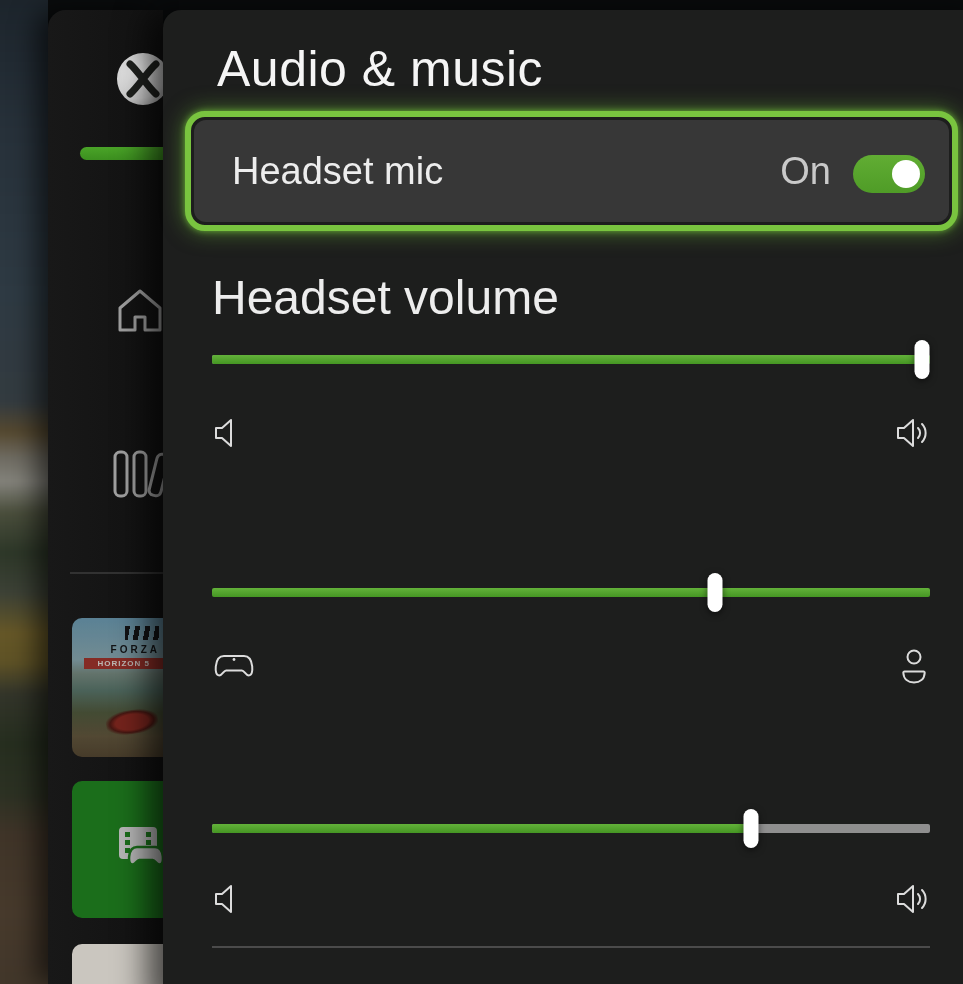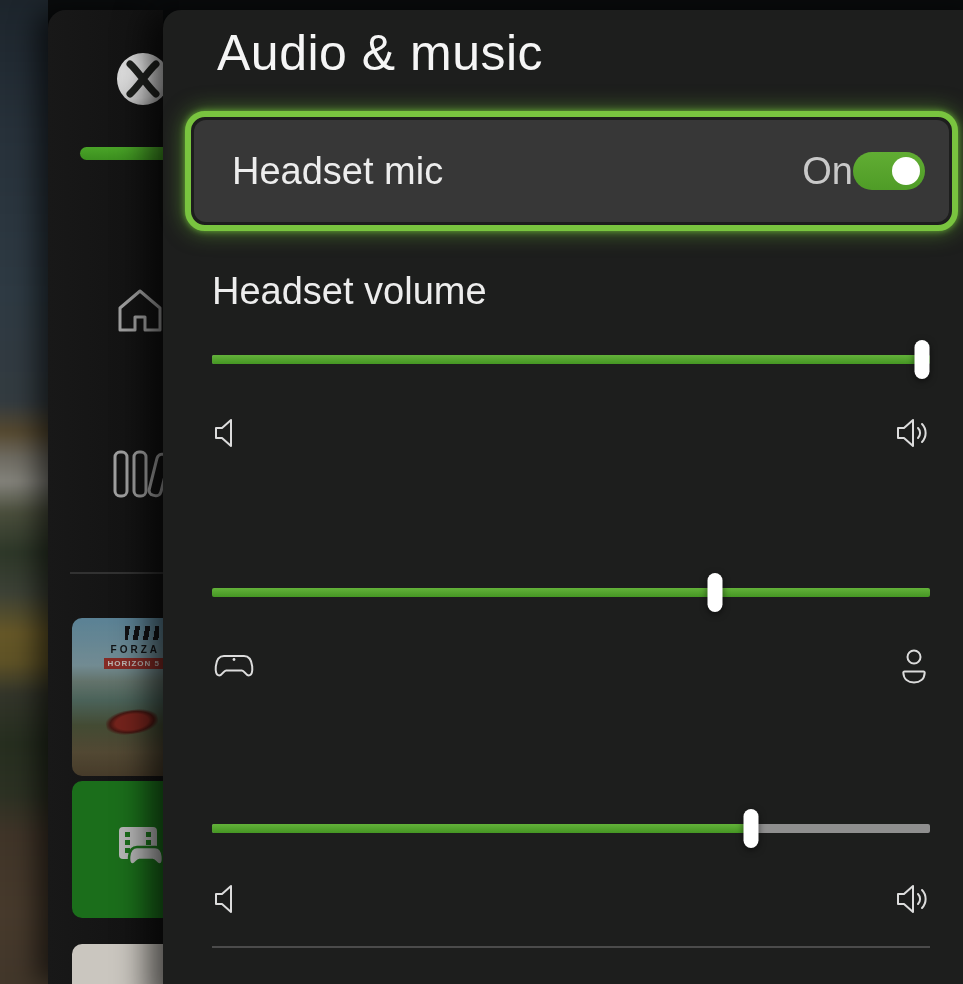--- a/index.html
+++ b/index.html
@@ -28,68 +28,68 @@
     overflow:hidden;
   }
   .xbox-logo { position:absolute; left:66px; top:40px; width:58px; height:58px; }
   .tab-indicator { position:absolute; left:32px; top:137px; width:83px; height:13px;
     border-radius:7px 0 0 7px; background:linear-gradient(#4aa428,#3c8f1f); }
   .nav-icon-home { position:absolute; left:64px; top:275px; width:56px; height:56px; }
   .nav-icon-library { position:absolute; left:63px; top:437px; width:70px; height:54px; }
   .side-divider { position:absolute; left:22px; top:562px; width:93px; height:2px; background:#323232; }
 
   .tile { position:absolute; left:24px; width:91px; overflow:hidden; }
-  .tile-forza { top:608px; height:158px; border-radius:10px 0 0 10px;
+  .tile-forza { top:608px; height:139px; border-radius:10px 0 0 10px;
     background:linear-gradient(to bottom,
       #6fa7c2 0%, #8fb3bd 30%, #7d9489 40%, #5d7f72 52%,
       #55603f 68%, #6a5c3e 85%, #5c4c33 100%);
     filter:brightness(.78) saturate(.9);
     text-decoration:underline;
   }
   .forza-stripes { position:absolute; right:4px; top:8px; width:34px; height:14px;
     background:repeating-linear-gradient(100deg,#17191b 0 5px,transparent 5px 10px); }
   .forza-line1 { position:absolute; right:3px; top:26px; font-size:10px; font-weight:bold;
     letter-spacing:3px; color:#17191b; }
   .forza-line2 { position:absolute; right:0px; top:40px; font-size:8px; font-weight:bold;
-    color:#f2e9e4; background:#b5342c; padding:1px 3px; letter-spacing:1px; }
+    color:#f2e9e4; background:#b5342c; padding:1px 13px; letter-spacing:1px; }
   .forza-car { position:absolute; left:34px; top:92px; width:52px; height:24px;
     background:radial-gradient(ellipse at 50% 50%, #9e2b20 0 45%, #5f1c15 60%, transparent 75%);
     transform:rotate(-8deg); }
   .tile-green { top:771px; height:137px; border-radius:10px 0 0 10px; background:#1b6e1b; }
   .games-apps-icon { position:absolute; left:46px; top:44px; width:58px; height:48px; }
   .tile-partial { top:934px; height:40px; border-radius:10px 0 0 0; background:#cac6bf; }
 
   
   .main-panel {
     position:absolute; left:163px; top:10px; width:830px; height:1000px;
     background:#1d1e1d; border-top-left-radius:18px;
     box-shadow:-16px 0 32px rgba(0,0,0,.65);
   }
-  .panel-title { position:absolute; left:54px; top:14px; font-size:50px; font-weight:300;
+  .panel-title { position:absolute; left:54px; top:30px; font-size:50px; font-weight:300;
     color:#f5f5f5; letter-spacing:.5px; }
 
   
   .focus-ring {
     position:absolute; left:22px; top:101px; width:773px; height:120px;
     border:6px solid #79c43f; border-radius:20px; background:#1d1e1d;
     box-shadow:0 0 22px rgba(116,198,60,.55), 0 0 6px rgba(116,198,60,.75);
   }
   .mic-row { position:absolute; inset:3px; background:#373737; border-radius:12px;
     display:flex; align-items:center; justify-content:space-between;
     padding:0 24px 0 38px; }
   .mic-row-label { font-size:38px; font-weight:300; color:#ededed; }
-  .mic-row-right { display:flex; align-items:center; }
+  .mic-row-right { display:flex; align-items:flex-end; gap:22px; }
   .toggle-state-label { font-size:38px; font-weight:300; color:#c9c9c9; }
   .toggle { position:relative; width:72px; height:38px; border-radius:19px;
     background:linear-gradient(#61ad33,#4f9c27); }
   .toggle .knob { position:absolute; right:5px; top:5px; width:28px; height:28px;
     border-radius:50%; background:#fff; }
 
   
-  .section-label { position:absolute; left:49px; font-size:38px; font-weight:300; color:#ededed; }
+  .section-label { position:absolute; left:49px; font-size:48px; font-weight:300; color:#ededed; }
   .lbl-volume { top:260px; }
   .lbl-chat   { top:496px; }
   .lbl-mic    { top:732px; }
 
   .track { position:absolute; left:49px; width:718px; height:9px; border-radius:2px;
     background:#8f8f8f; }
   .track.full-green { background:linear-gradient(#63b23a,#459623); }
   .track .fill { position:absolute; left:0; top:0; bottom:0; width:var(--p);
     background:linear-gradient(#63b23a,#459623); border-radius:2px; }
   .trk-volume { top:345px; }

